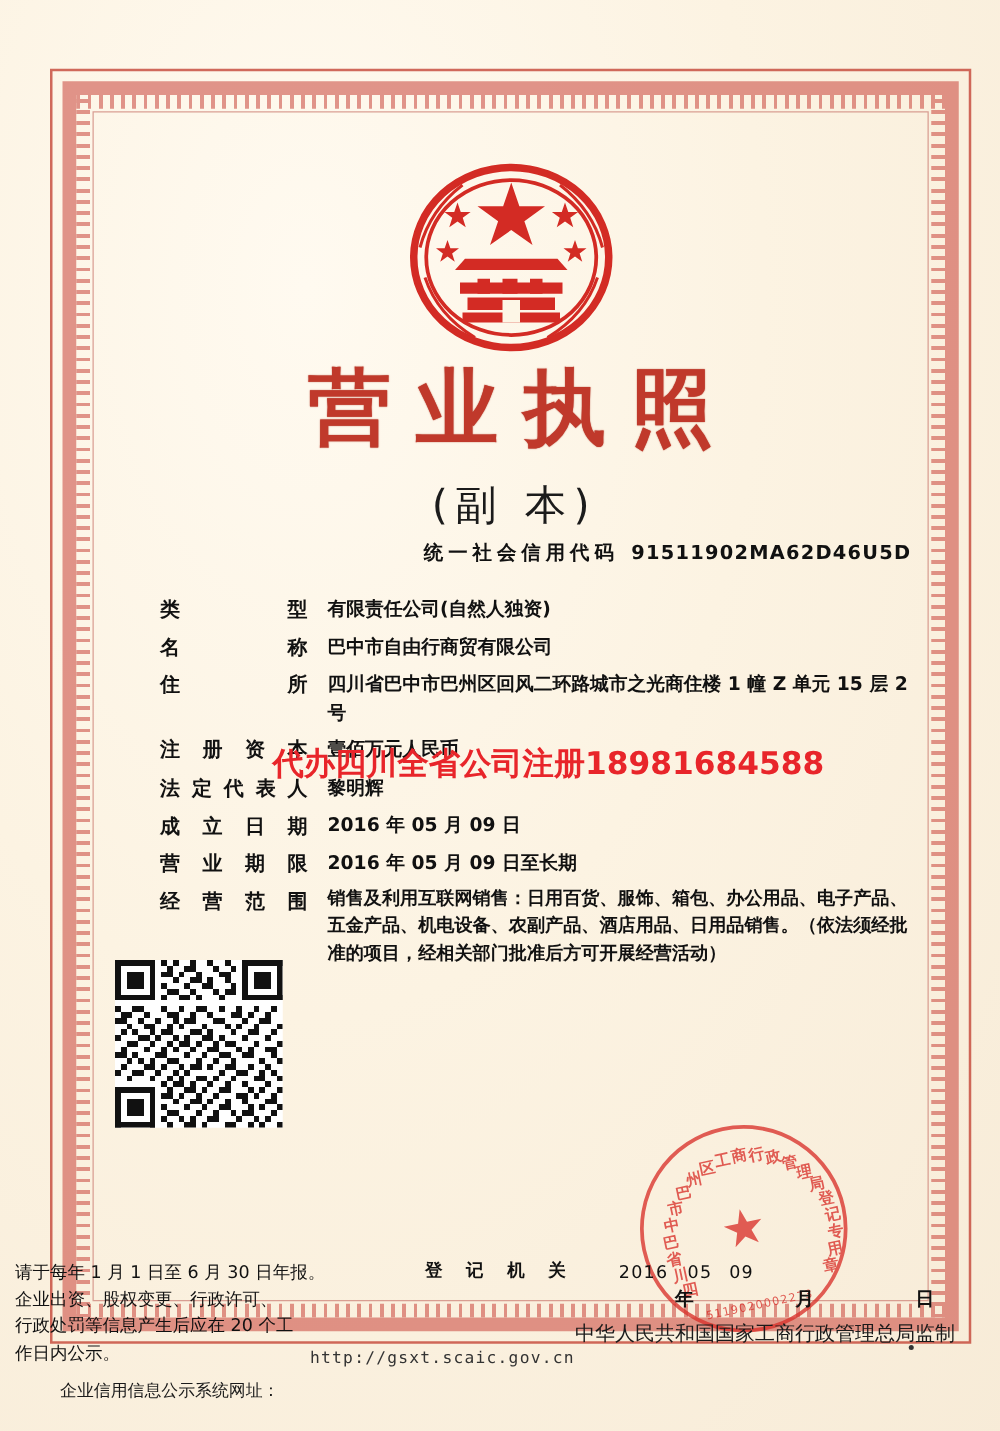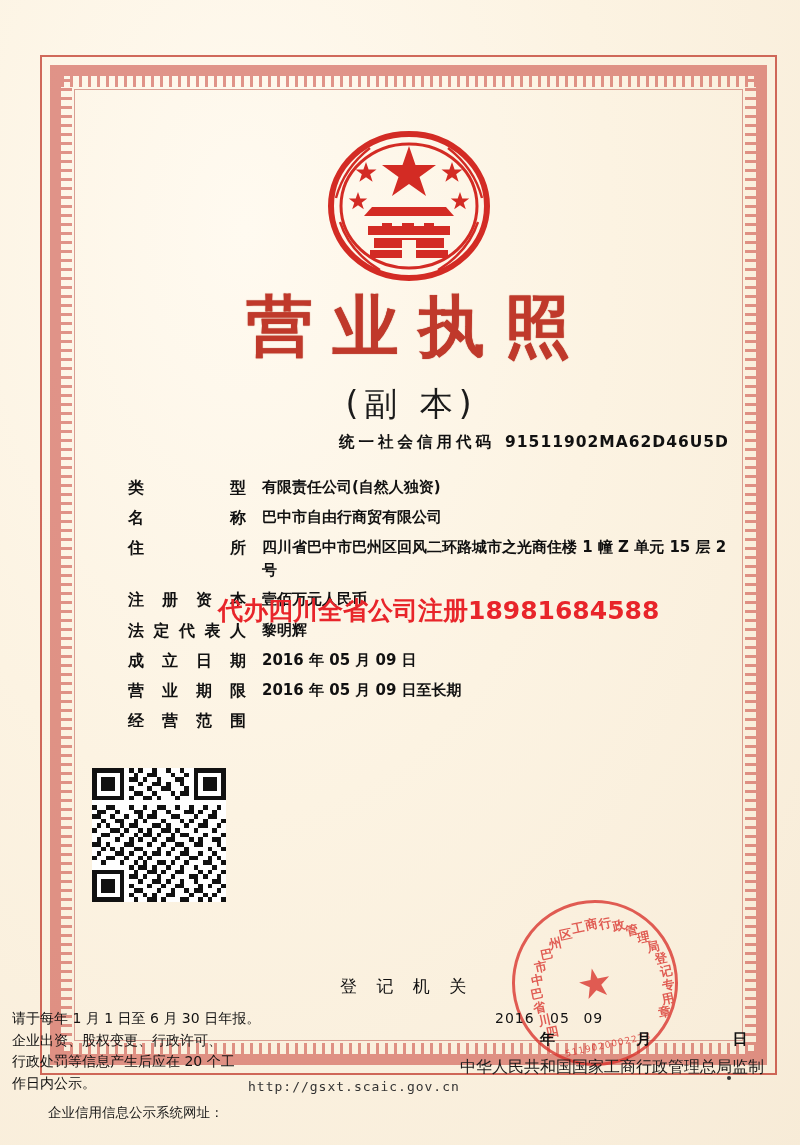--- a/index.html
+++ b/index.html
@@ -175,25 +175,25 @@
     left: 92px;
     top: 768px;
     width: 134px;
     height: 134px;
     background: #ffffff;
   }
 
   
   .authority {
     position: absolute;
-    top: 975px;
+    top: 1008px;
     left: 340px;
     font-family: "DejaVu Sans", sans-serif;
-    font-size: 17px;
-    font-weight: normal;
+    font-size: 14px;
+    font-weight: bold;
     letter-spacing: 7px;
     color: #111;
   }
   .date-line {
     position: absolute;
     top: 1010px;
     left: 495px;
     font-family: "DejaVu Sans", sans-serif;
     font-size: 14px;
     color: #111;
@@ -375,20 +375,21 @@
     <div class="row">
       <div class="label">成立日期</div>
       <div class="value">2016 年 05 月 09 日</div>
     </div>
     <div class="row">
       <div class="label">营业期限</div>
       <div class="value">2016 年 05 月 09 日至长期</div>
     </div>
     <div class="row">
       <div class="label">经营范围</div>
+      <div class="value small">销售及利用互联网销售：日用百货、服饰、箱包、办公用品、电子产品、五金产品、机电设备、农副产品、酒店用品、日用品销售。（依法须经批准的项目，经相关部门批准后方可开展经营活动）</div>
     </div>
   </div>
 
   <div class="watermark">代办四川全省公司注册18981684588</div>
 
   <div class="qr">
     <svg viewBox="0 0 29 29" width="134" height="134" shape-rendering="crispEdges" aria-hidden="true">
       <rect width="29" height="29" fill="#fff"></rect>
       <g fill="#111">
         <rect x="0" y="0" width="7" height="1"></rect>

